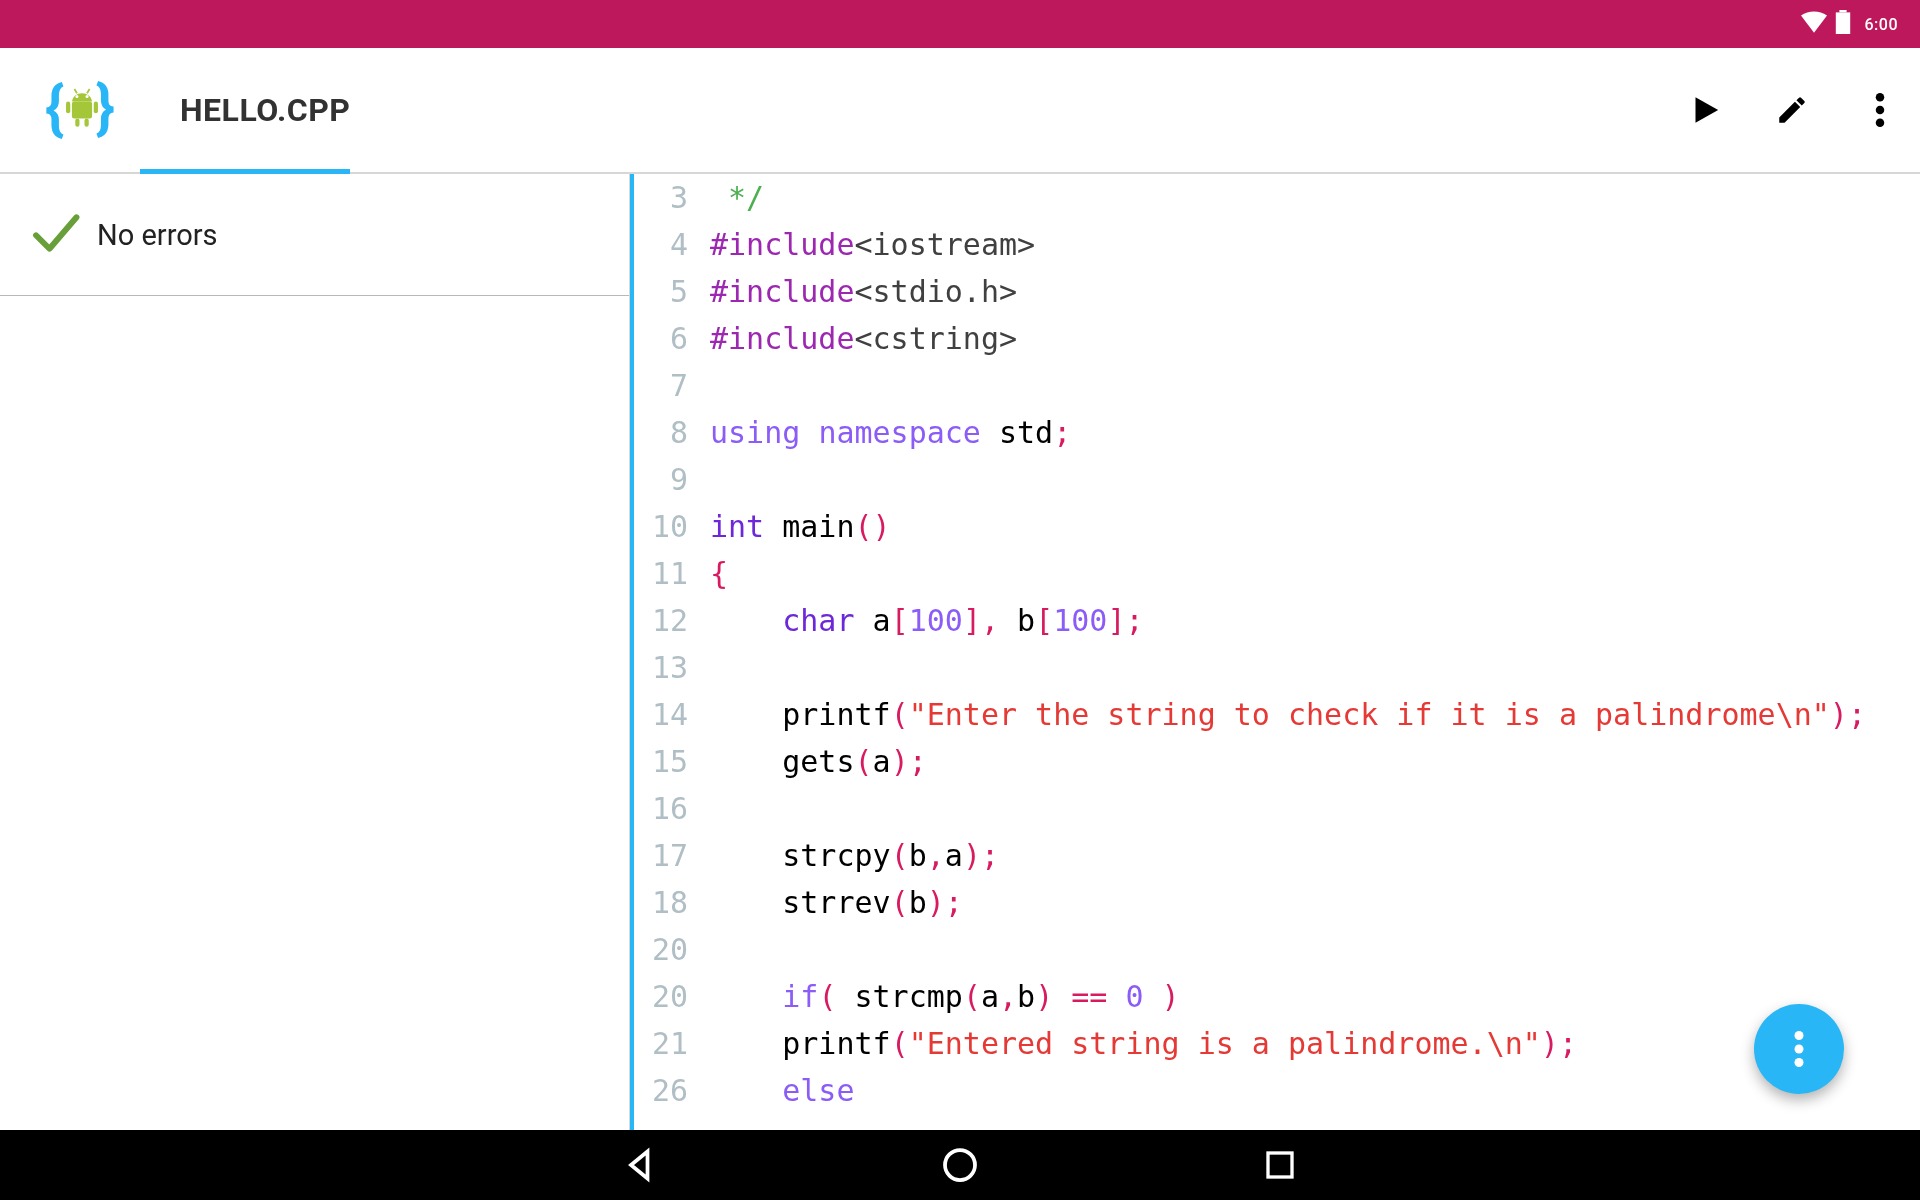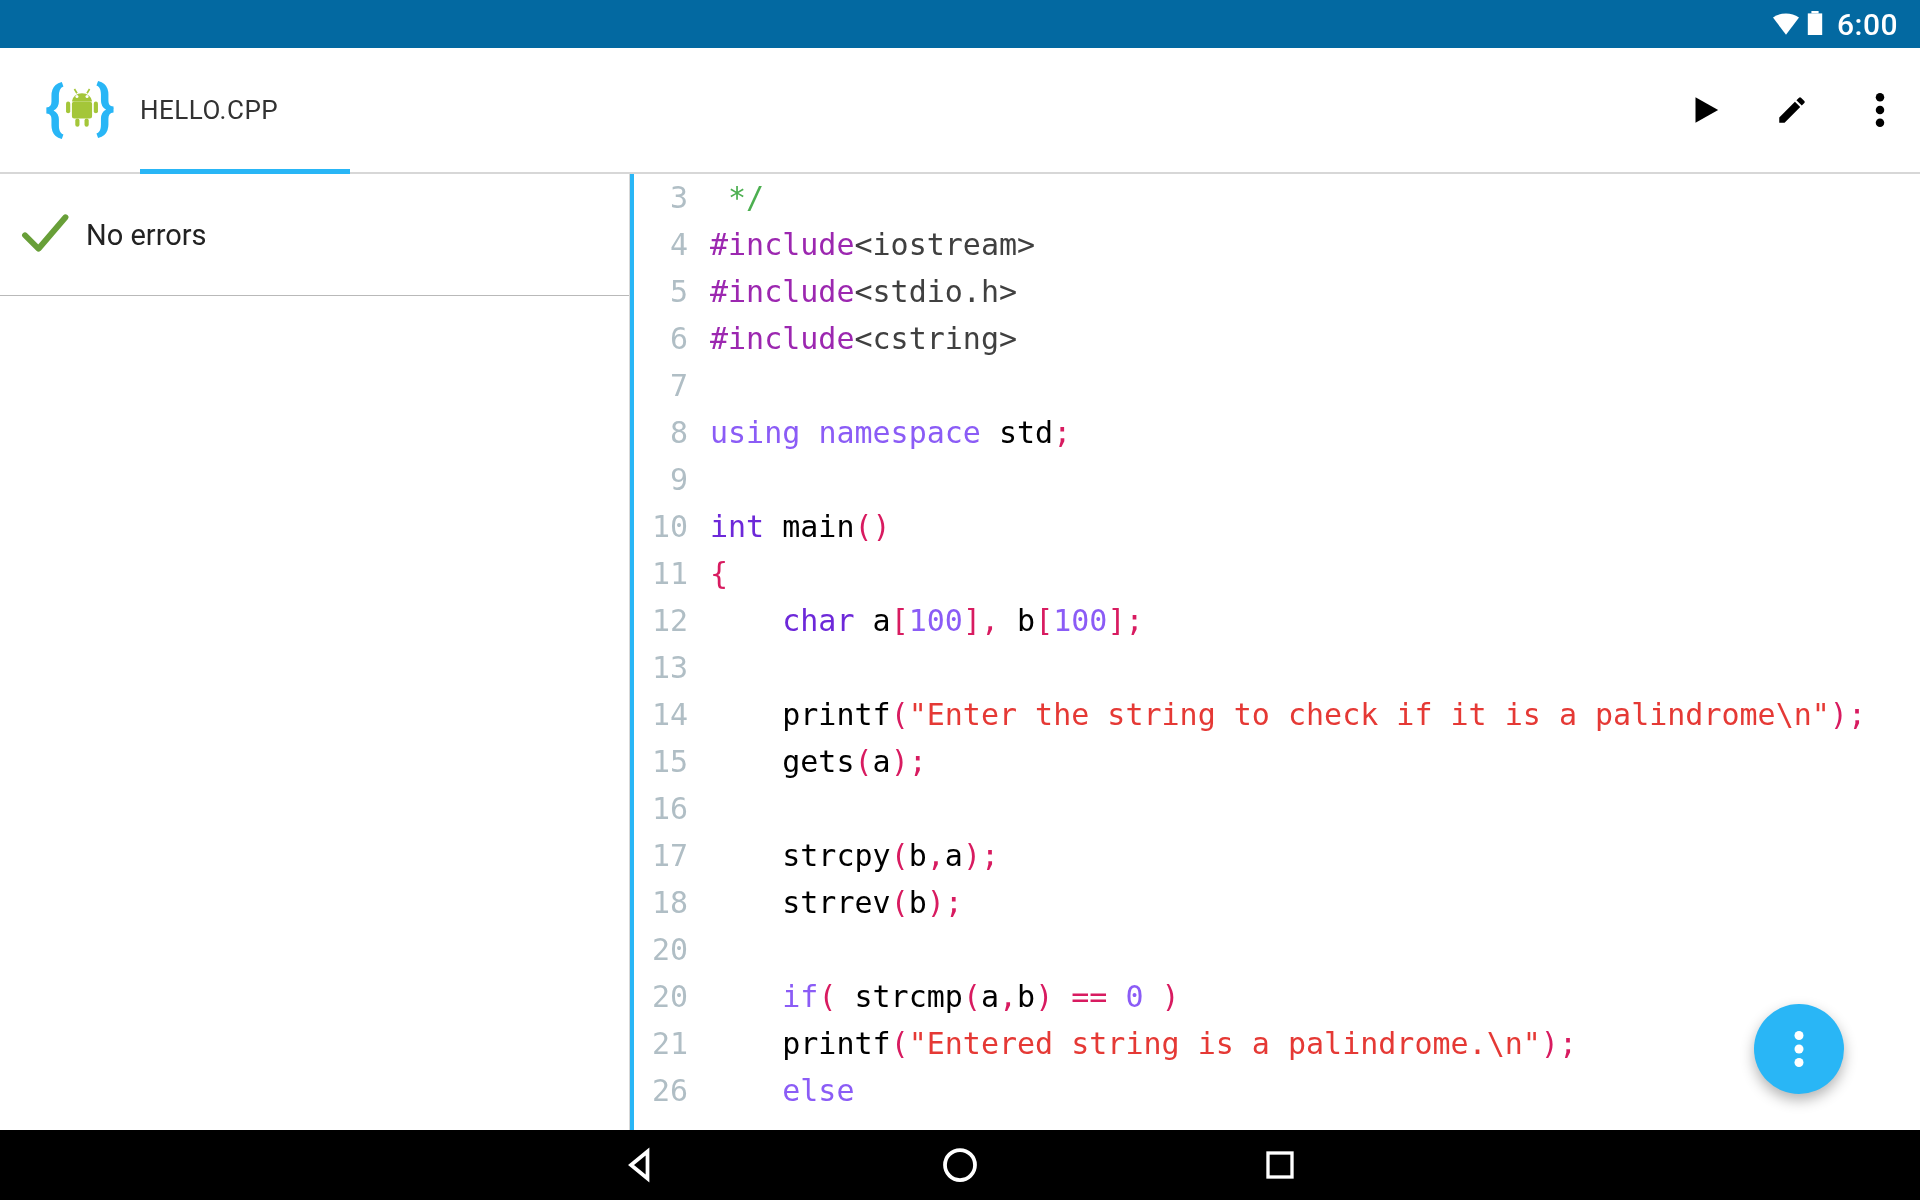--- a/index.html
+++ b/index.html
@@ -1,50 +1,50 @@
 <!DOCTYPE html>
 <html><head>
 <meta charset="utf-8">
 <style>
   * { margin: 0; padding: 0; box-sizing: border-box; }
   html, body { width: 1920px; height: 1200px; font-family: Roboto, Arial, sans-serif; overflow: hidden; background: #fff; }
   
   .status-bar {
     height: 48px;
-    background: #0369a1;
+    background: #be185d;
     display: flex;
     justify-content: flex-end;
     align-items: center;
     padding-right: 22px;
     color: #fff;
-    font-size: 30px;
+    font-size: 16px;
     gap: 8px;
   }
   .status-bar .time { margin-left: 6px; font-weight: 500; letter-spacing: 0.5px; }
   
   .app-bar {
     height: 126px;
     background: #fff;
     display: flex;
     align-items: center;
     padding: 0 20px 0 40px;
     border-bottom: 2px solid #d7d7d7;
     position: relative;
   }
   .app-icon {
     width: 84px; height: 84px;
     display: flex; align-items: center; justify-content: center;
     position: relative;
   }
   .app-icon svg { width: 84px; height: 84px; }
   .app-title {
-    font-size: 26px;
-    font-weight: 400;
+    font-size: 32px;
+    font-weight: 700;
     color: #323232;
-    margin-left: 16px;
+    margin-left: 56px;
     letter-spacing: 0.5px;
   }
   .app-actions {
     margin-left: auto;
     display: flex;
     align-items: center;
     gap: 48px;
   }
   .app-actions .icon-btn { width: 40px; height: 40px; display: flex; align-items: center; justify-content: center; cursor: pointer; }
   .app-actions svg { fill: #000; }
@@ -62,21 +62,21 @@
     height: calc(1200px - 48px - 126px - 70px);
   }
   .sidebar {
     width: 630px;
     border-right: 1px solid #d7d7d7;
   }
   .status-row {
     height: 122px;
     display: flex;
     align-items: center;
-    padding-left: 16px;
+    padding-left: 27px;
     border-bottom: 1px solid #b9b9b9;
     gap: 16px;
   }
   .status-row .check svg { stroke: #689f38; }
   .status-text { font-size: 29px; color: #222; }
   
   .editor-wrap {
     flex: 1;
     display: flex;
     overflow: hidden;

